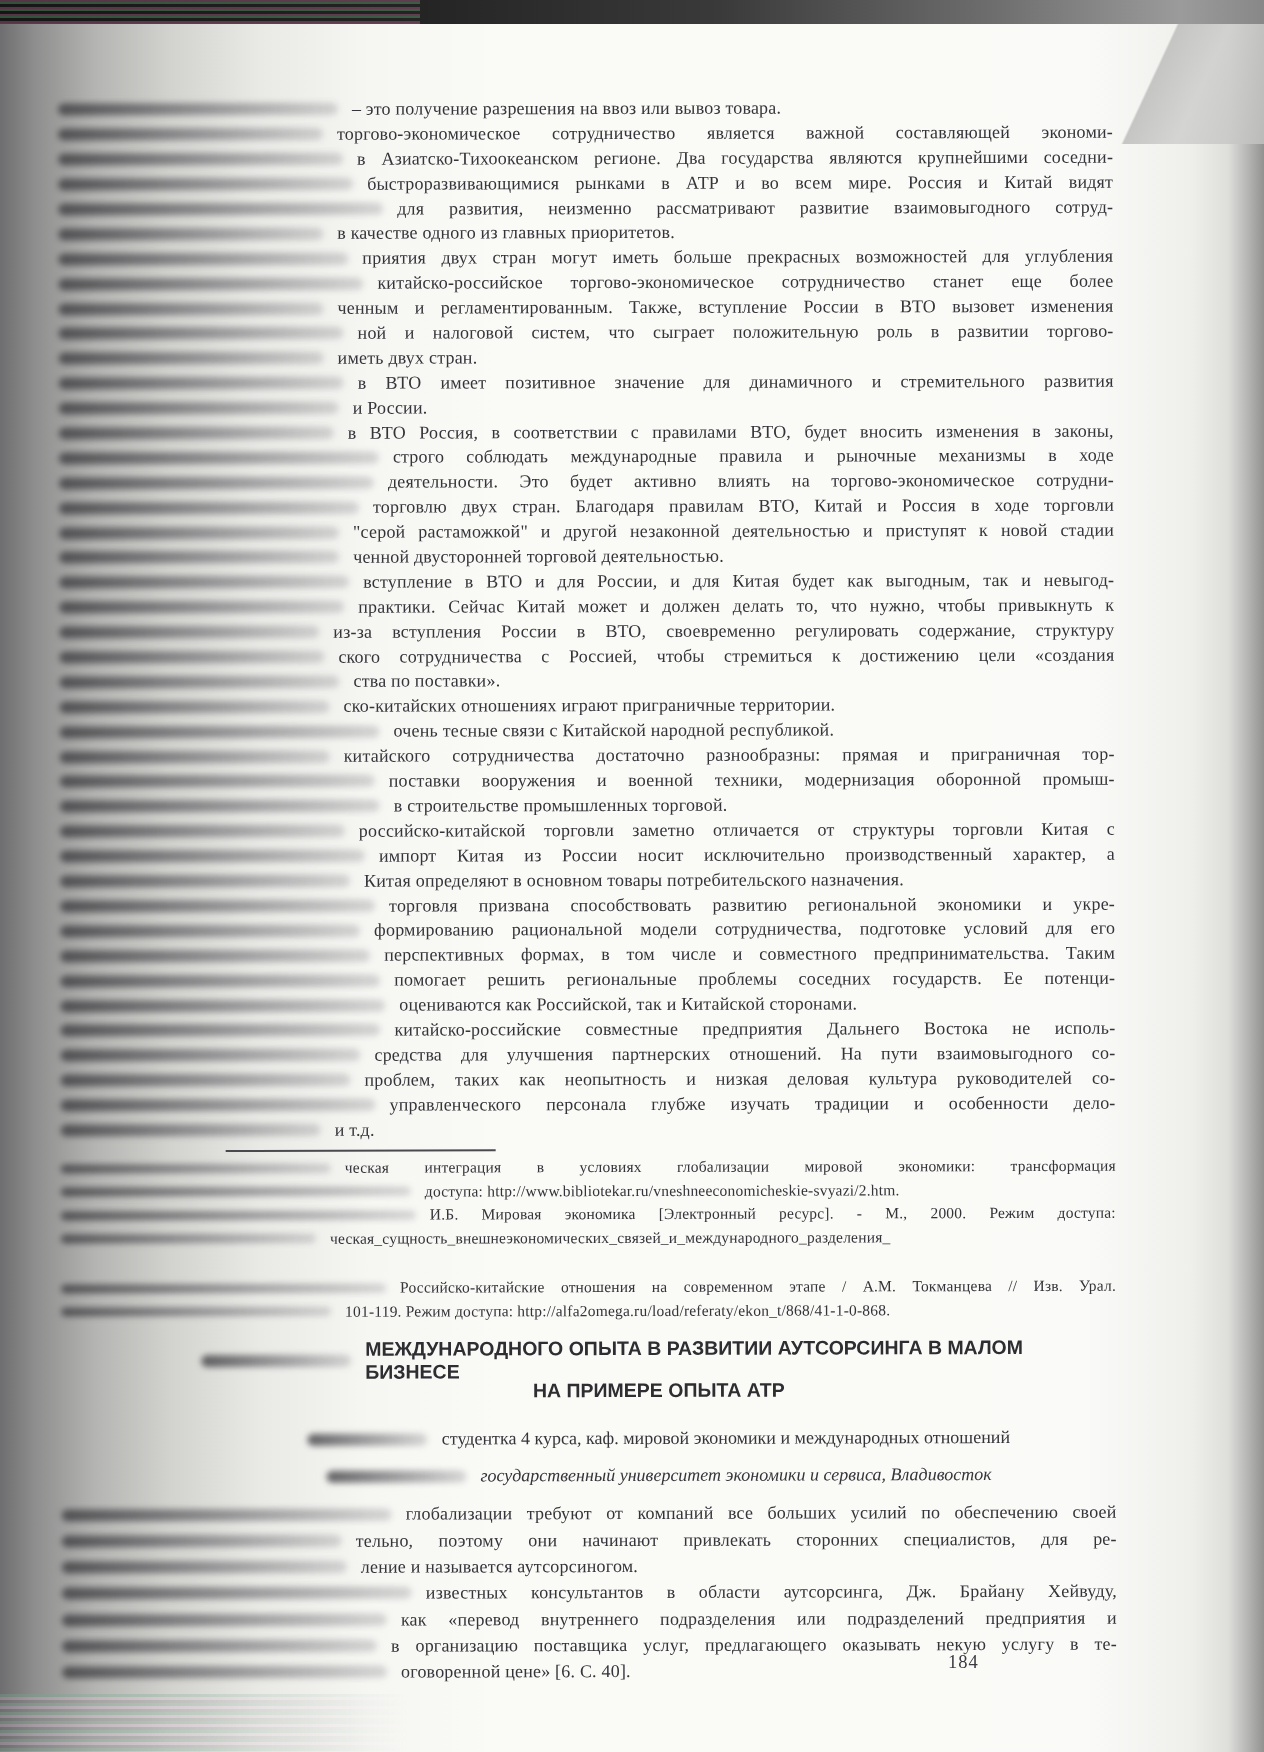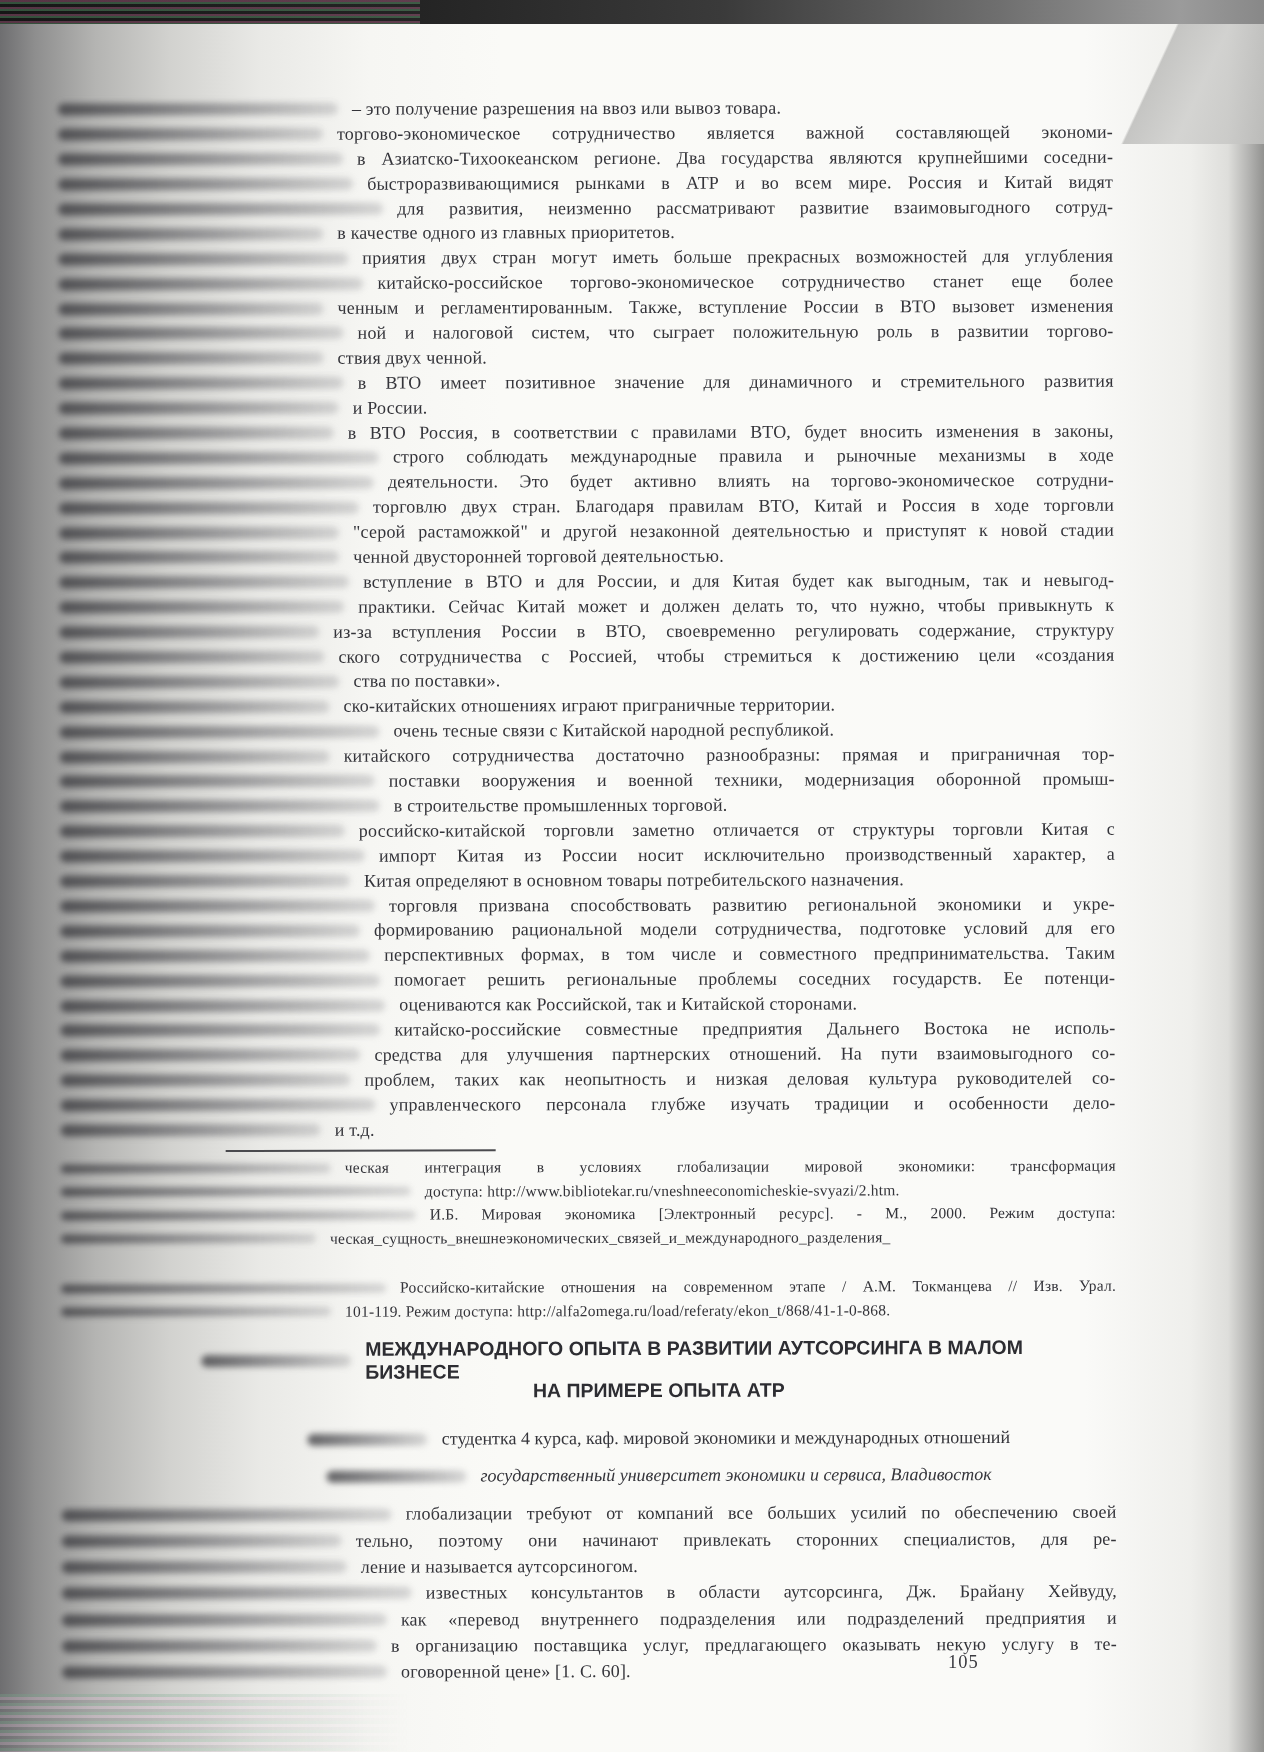--- a/index.html
+++ b/index.html
@@ -113,21 +113,21 @@
           <span class="t">ченным и регламентированным. Также, вступление России в ВТО вызовет изменения</span>
         </div>
 
         <div class="line">
           <span class="smudge" style="width: 285px;"></span>
           <span class="t">ной и налоговой систем, что сыграет положительную роль в развитии торгово-</span>
         </div>
 
         <div class="line end">
           <span class="smudge" style="width: 265px;"></span>
-          <span class="t">ствия двух ченной.</span>
+          <span class="t">иметь двух стран.</span>
         </div>
 
         <div class="line">
           <span class="smudge" style="width: 285px;"></span>
           <span class="t">в ВТО имеет позитивное значение для динамичного и стремительного развития</span>
         </div>
 
         <div class="line end">
           <span class="smudge" style="width: 280px;"></span>
           <span class="t">и России.</span>
@@ -364,20 +364,20 @@
           <span class="t">как «перевод внутреннего подразделения или подразделений предприятия и</span>
         </div>
 
         <div class="line">
           <span class="smudge" style="width: 315px;"></span>
           <span class="t">в организацию поставщика услуг, предлагающего оказывать некую услугу в те-</span>
         </div>
 
         <div class="line end">
           <span class="smudge" style="width: 325px;"></span>
-          <span class="t">оговоренной цене» [1. С. 60].</span>
+          <span class="t">оговоренной цене» [6. С. 40].</span>
         </div>
       </div>
 
   </div>
 
-  <div class="pagenum">105</div>
+  <div class="pagenum">184</div>
 </div>
 
 </body></html>

